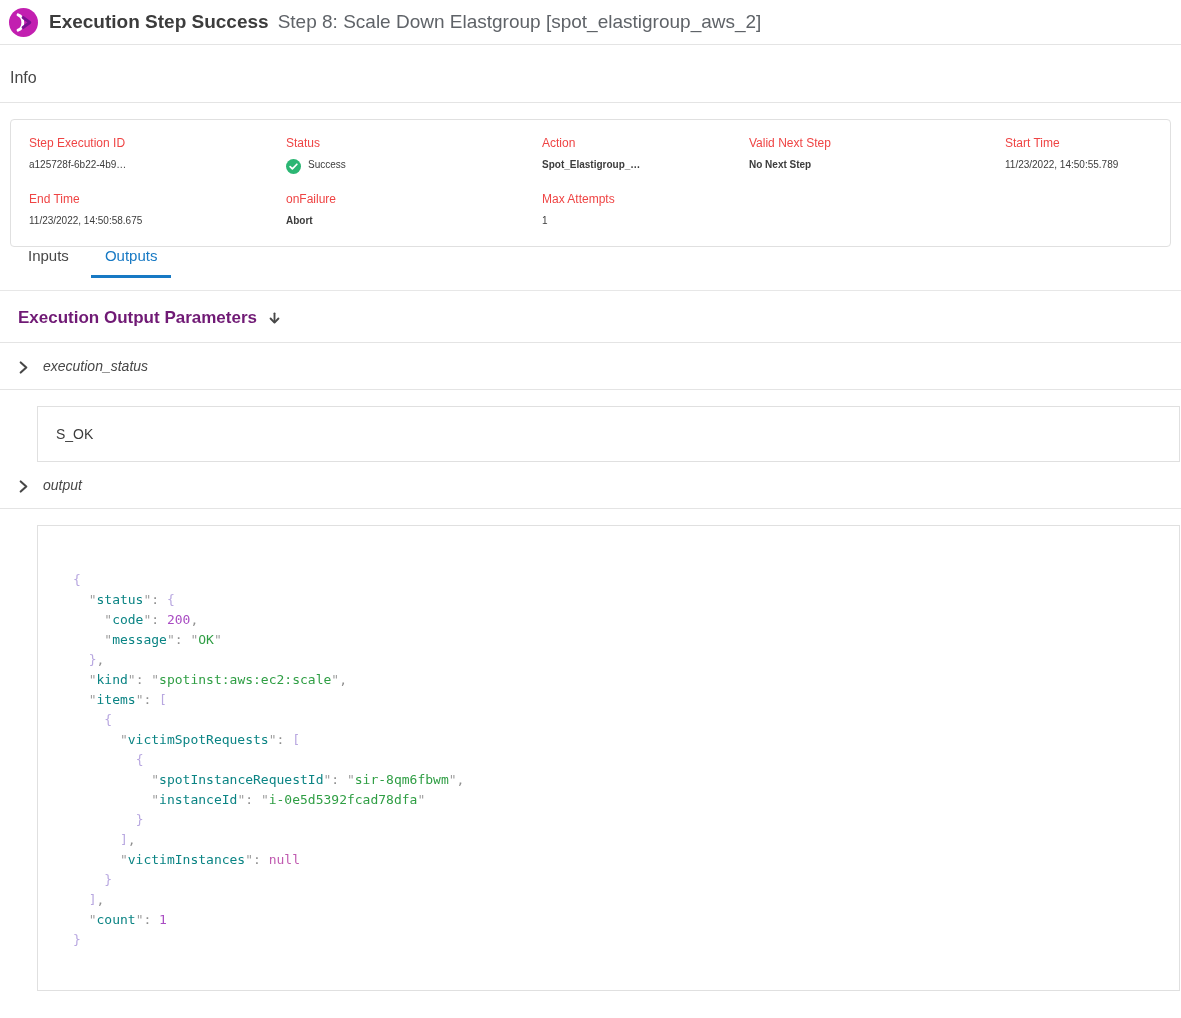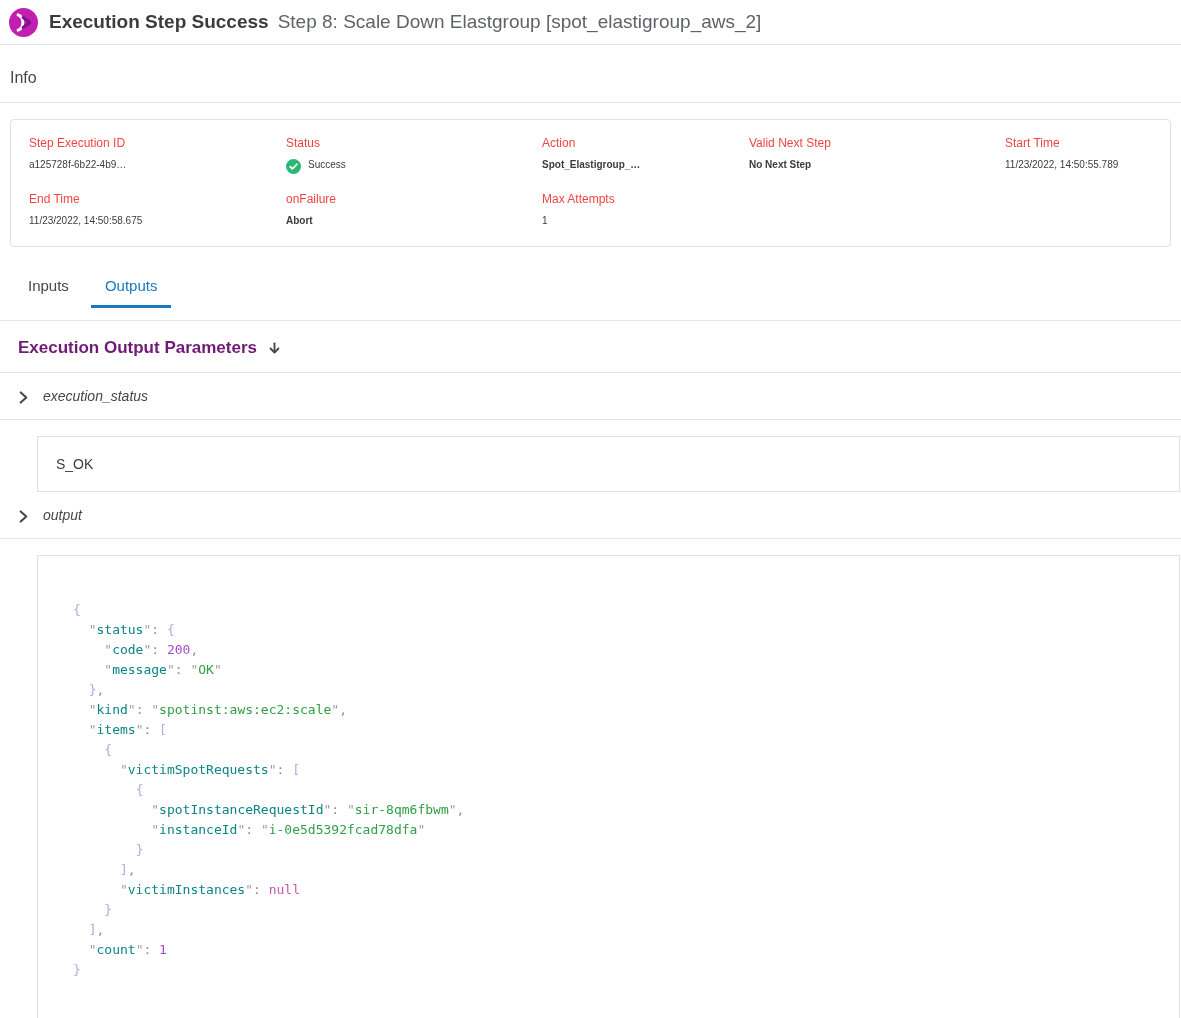--- a/index.html
+++ b/index.html
@@ -45,21 +45,20 @@
   .f-value { font-size: 10px; color: #3c3c3c; margin-top: 9px; }
   .f-value.semibold { font-weight: 700; }
   .f-value.link { color: #1779c4; font-weight: 700; text-decoration: none; display: inline-block; cursor: pointer; }
   .status-value { display: flex; gap: 7px; }
   .check-icon { width: 15px; height: 15px; display: inline-block; }
 
   
   .tabs {
     display: flex;
     gap: 8px;
-    margin-top: 30px;
     padding-left: 14px;
   }
   .tab {
     font-size: 15px;
     color: #474747;
     padding: 0 14px 11px 14px;
     cursor: pointer;
     border-bottom: 3px solid transparent;
   }
   .tab.active { color: #1779c4; border-bottom-color: #1779c4; }

